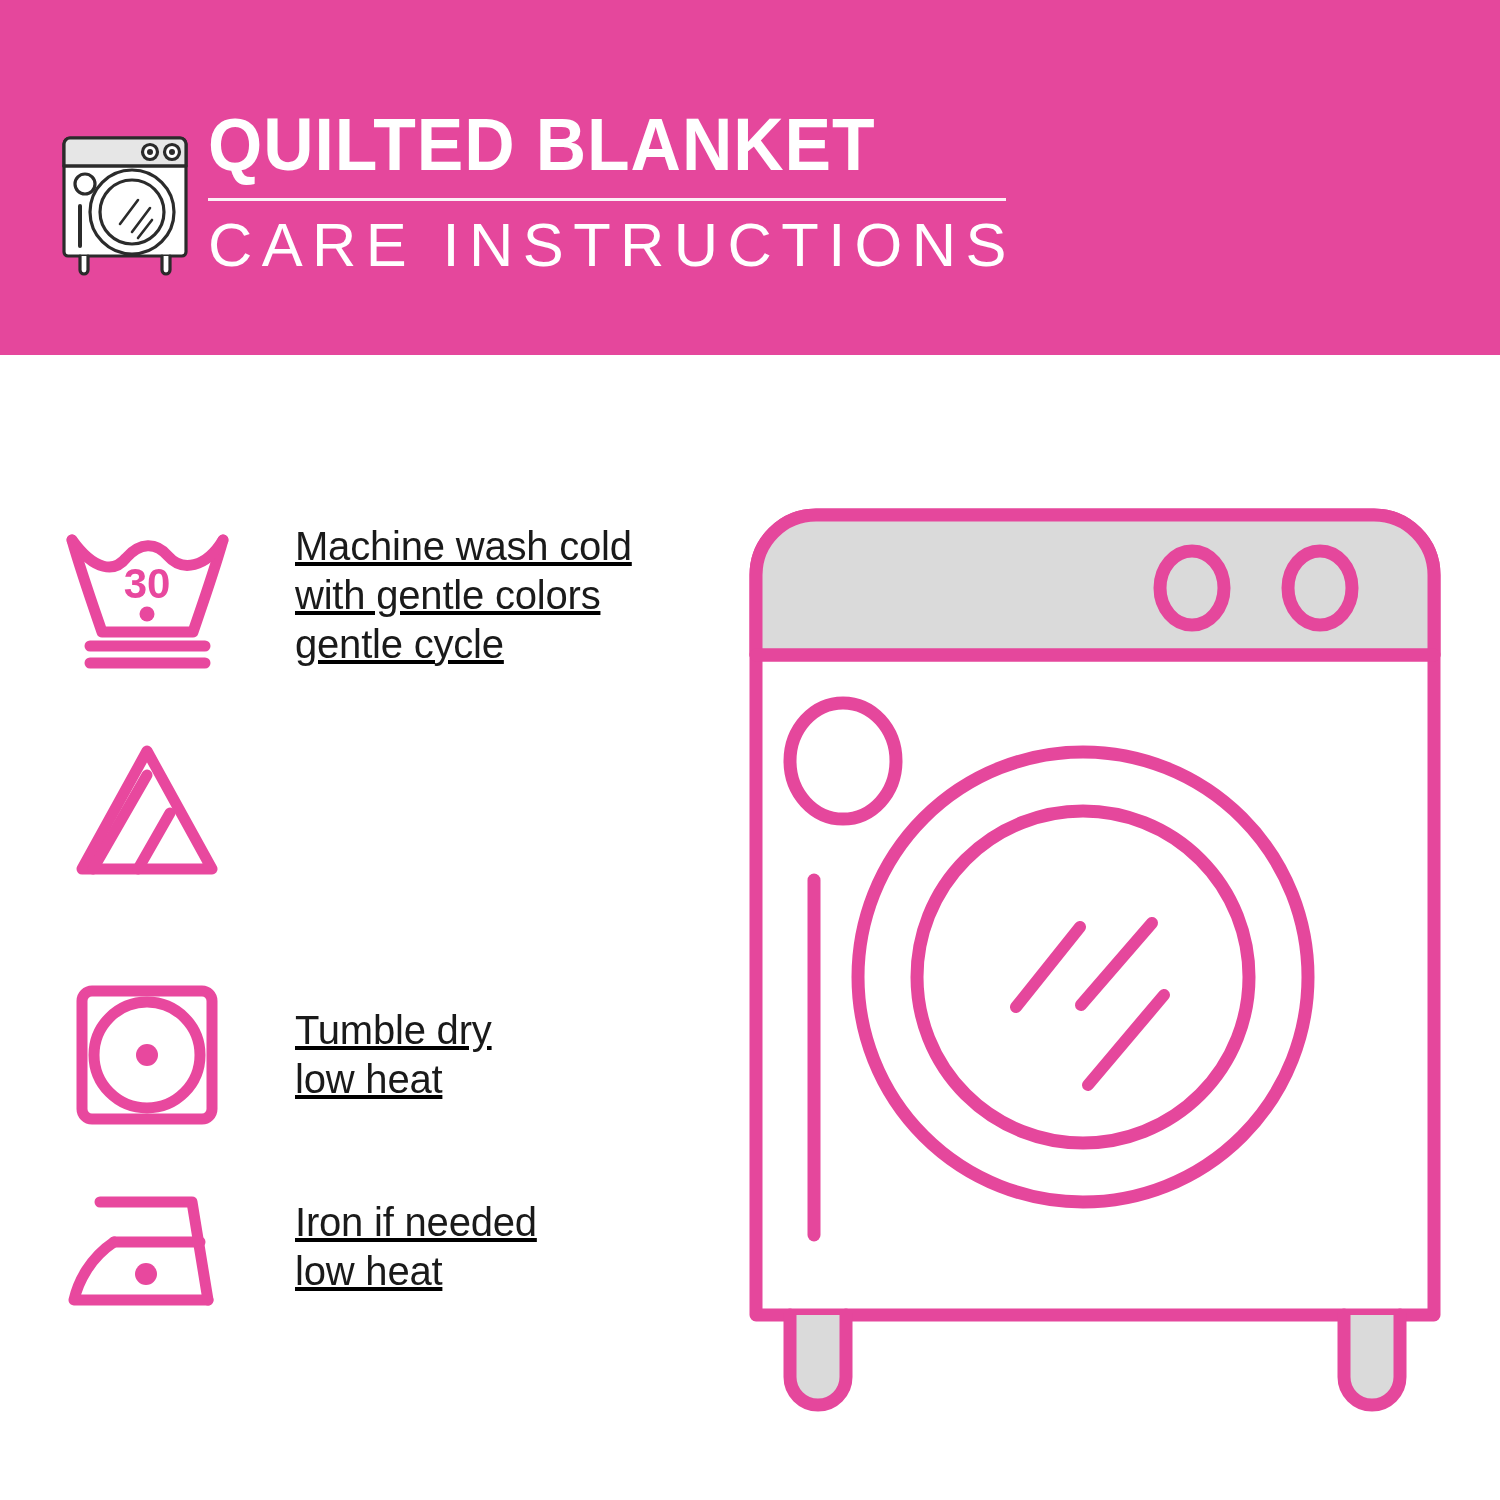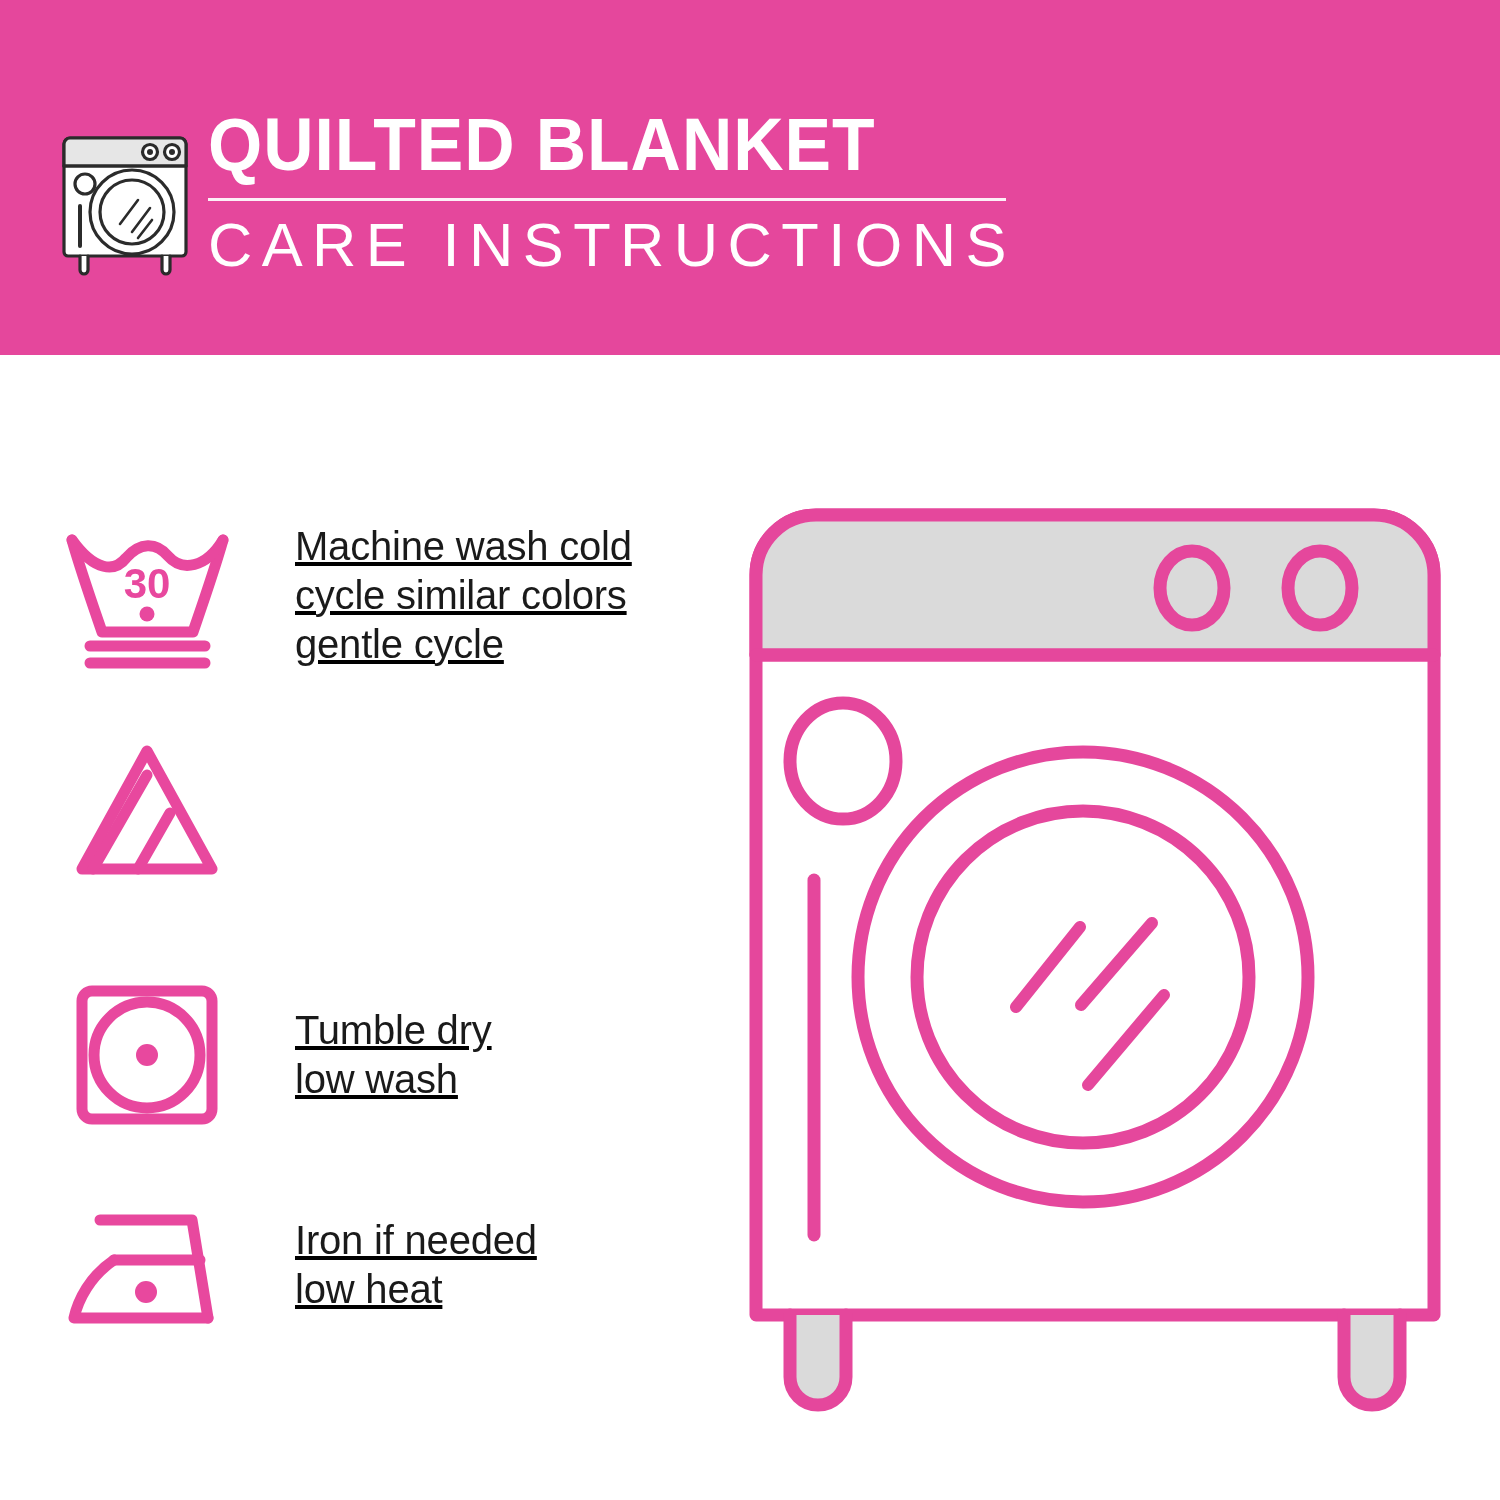--- a/index.html
+++ b/index.html
@@ -80,21 +80,21 @@
     position: absolute;
     left: 0;
     display: flex;
     align-items: center;
     width: 720px;
     text-decoration: underline;
   }
   .care-row.r0 { top: 10px;  height: 170px; }
   .care-row.r1 { top: 225px; height: 170px; }
   .care-row.r2 { top: 470px; height: 170px; }
-  .care-row.r3 { top: 680px; height: 170px; }
+  .care-row.r3 { top: 662px; height: 170px; }
 
   .care-icon {
     width: 180px;
     height: 170px;
     flex: 0 0 auto;
     margin-left: 60px;
     display: flex;
     align-items: center;
     justify-content: flex-start;
   }
@@ -174,21 +174,21 @@
           <path d="M12 20 C 35 52 55 52 66 38 C 80 22 96 22 108 36 C 122 52 146 48 163 20"></path>
 
           <line x1="30" y1="126" x2="145" y2="126"></line>
           <line x1="30" y1="143" x2="145" y2="143"></line>
         </g>
         <text x="87" y="78" font-family="'Liberation Sans', sans-serif" font-size="42" font-weight="700" fill="#E8489E" text-anchor="middle">30</text>
         <circle cx="87" cy="94" r="7.5" fill="#E8489E"></circle>
       </svg>
     </div>
     <div class="care-label">Machine wash cold
-cycle similar colors
+with gentle colors
 gentle cycle</div>
   </div>
 
   <div class="care-row r1">
     <div class="care-icon">
       <svg viewBox="0 0 175 150" width="175" height="150" aria-hidden="true">
         <g fill="none" stroke="#E8489E" stroke-width="11" stroke-linecap="round" stroke-linejoin="round">
           <path d="M87 16 L152 134 L22 134 Z"></path>
           <line x1="87" y1="40" x2="33" y2="134"></line>
           <line x1="110" y1="78" x2="78" y2="134"></line>
@@ -201,21 +201,21 @@
     <div class="care-icon">
       <svg viewBox="0 0 175 150" width="175" height="150" aria-hidden="true">
         <g fill="none" stroke="#E8489E" stroke-width="11" stroke-linecap="round" stroke-linejoin="round">
           <rect x="22" y="11" width="130" height="128" rx="10" ry="10"></rect>
           <circle cx="87" cy="75" r="53"></circle>
         </g>
         <circle cx="87" cy="75" r="11" fill="#E8489E"></circle>
       </svg>
     </div>
     <div class="care-label">Tumble dry
-low wash</div>
+low heat</div>
   </div>
 
   <div class="care-row r3">
     <div class="care-icon">
       <svg viewBox="0 0 175 150" width="175" height="150" aria-hidden="true">
         <g fill="none" stroke="#E8489E" stroke-width="11" stroke-linecap="round" stroke-linejoin="round">
 
           <path d="M40 30 H132 L148 128"></path>
 
           <path d="M54 70 H140"></path>

